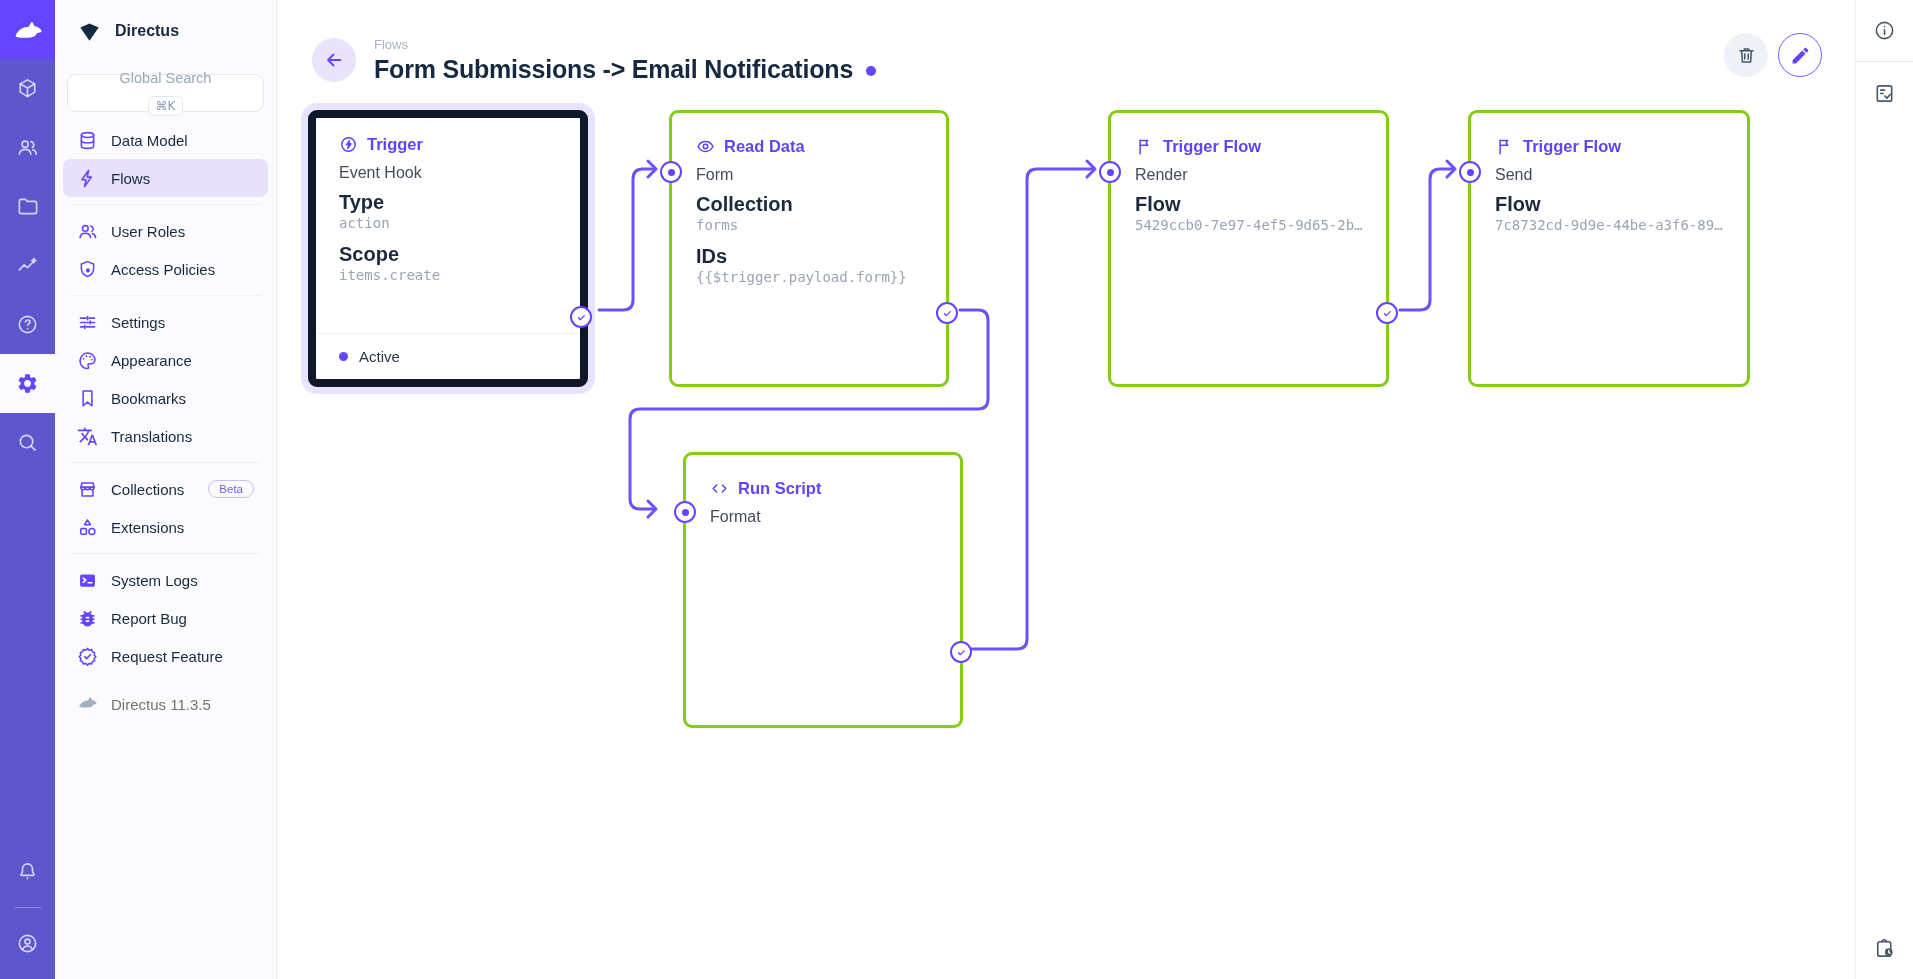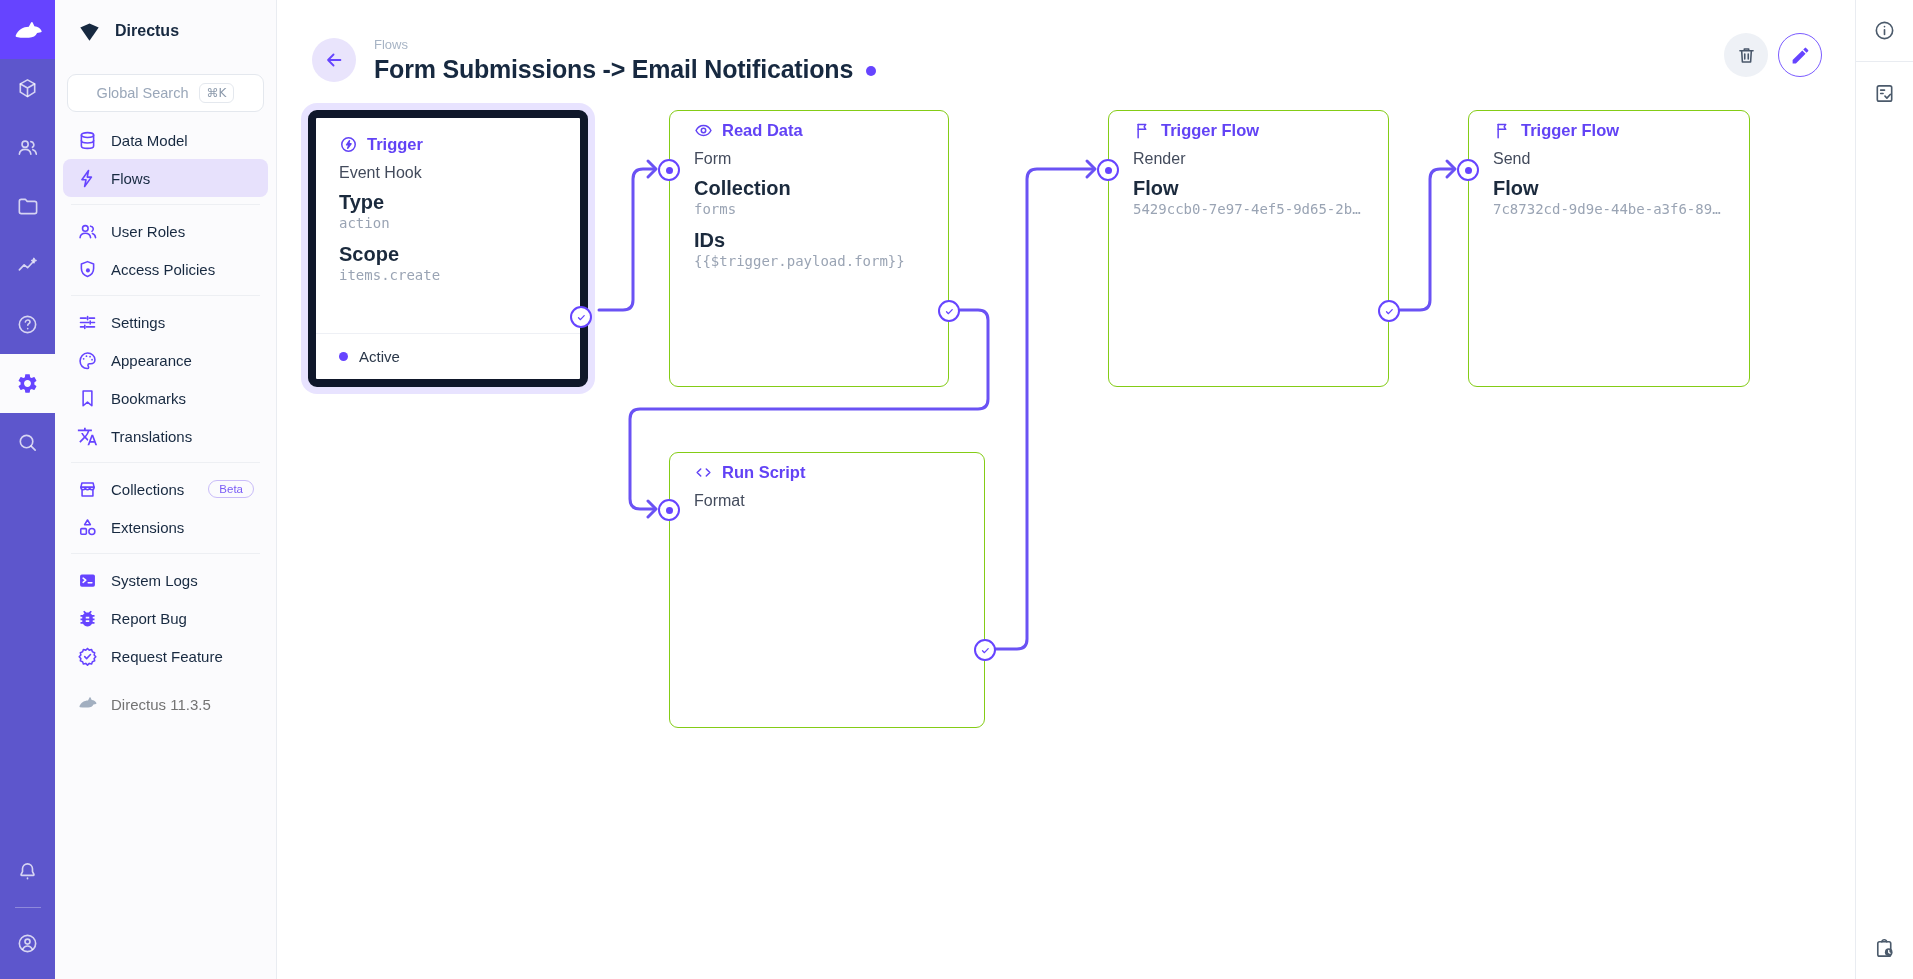--- a/index.html
+++ b/index.html
@@ -22,21 +22,21 @@
   .mb-bottom { display:flex; flex-direction:column; align-items:center; padding-bottom:6px; }
   .mb-divider { width:26px; border-top:1px solid rgba(255,255,255,.3); margin:6px 0; }
 
   
   .sidebar { position:absolute; left:55px; top:0; width:222px; height:979px;
     background:#fbfbfd; border-right:1px solid #e9ecf1; z-index:4; }
   .project { height:62px; display:flex; align-items:center; gap:13px; padding:16px 22px; }
   .project svg { width:25px; height:25px; }
   .project-name { font-size:16px; font-weight:700; color:#172940; }
   .searchbox { margin:12px 12px 0 12px; height:38px; border:1px solid #e4e8ee; border-radius:9px;
-    background:#fff; display:flex; align-items:center; justify-content:center; gap:10px; cursor:text; }
+    background:#fff; display:flex; align-items:center; justify-content:center; gap:10px; cursor:text;flex-direction:column; }
   .searchbox .ph { font-size:14.5px; color:#9aa7b9; }
   .searchbox kbd { font-family:"DejaVu Sans", sans-serif; font-size:12px; color:#8b99ab;
     border:1px solid #e4e8ee; border-radius:6px; padding:2px 7px; background:#fff; }
   .navlist { list-style:none; padding:9px 8px 0 8px; }
   .nav-item { height:38px; display:flex; align-items:center; gap:13px; padding:0 14px;
     border-radius:8px; cursor:pointer; color:#172940; }
   .nav-item .nic { width:21px; height:21px; color:#6644ff; display:flex; }
   .nav-item .nic svg { width:21px; height:21px; stroke:currentColor; fill:none; stroke-width:1.8;
     stroke-linecap:round; stroke-linejoin:round; }
   .nav-item .nic.fillic svg { fill:currentColor; stroke:none; }
@@ -73,22 +73,22 @@
   .roundbtn { width:44px; height:44px; border-radius:50%; display:flex; align-items:center; justify-content:center; cursor:pointer; }
   .roundbtn svg { width:21px; height:21px; }
   .trashbtn { background:#eef1f6; color:#49576a; }
   .trashbtn svg { stroke:currentColor; fill:none; stroke-width:1.8; stroke-linecap:round; stroke-linejoin:round; }
   .editbtn { background:#fff; border:1.5px solid #7b5cff; color:#6644ff; }
   .editbtn svg { fill:currentColor; }
 
   
   .wires { position:absolute; left:0; top:0; z-index:1; pointer-events:none; }
   .wires path, .wires polyline { stroke:#6a52f4; stroke-width:3; fill:none; stroke-linecap:round; stroke-linejoin:round; }
-  .card { position:absolute; z-index:2; background:#fff; border:1px solid #84cc16; border-radius:9px;
-    padding:10px 24px; cursor:pointer; }
+  .card { position:absolute; z-index:2; background:#fff; border:3px solid #84cc16; border-radius:9px;
+    padding:24px 24px; cursor:pointer; }
   .card.selected { border:8px solid #0f172a; box-shadow:0 0 0 7px rgba(102,68,255,.15); padding:17px 23px; }
   .card-head { display:flex; align-items:center; gap:9px; color:#6243f5; margin-bottom:8px; }
   .card-head .cic { display:flex; }
   .card-head .cic svg { width:19px; height:19px; stroke:currentColor; fill:none; stroke-width:1.9;
     stroke-linecap:round; stroke-linejoin:round; }
   .card-title { font-size:16.5px; font-weight:700; }
   .card-name { font-size:16px; color:#434b5c; margin-bottom:8px; height:22px; line-height:22px; }
   .fgroup { margin-bottom:10px; }
   .flabel { font-size:20px; font-weight:700; color:#1b2a3d; height:21px; line-height:21px; }
   .fvalue { font-family:"DejaVu Sans Mono", monospace; font-size:14px; color:#9aa4b4;
@@ -462,21 +462,21 @@
       <div class="card-name">Send</div>
       <div class="fgroup">
         <div class="flabel">Flow</div>
         <div class="fvalue">7c8732cd-9d9e-44be-a3f6-89…</div>
       </div>
       <div class="port port-in" style="top:48px">
           <span class="pdot"></span>
         </div>
     </section>
 
-    <section class="card" style="left:392px;top:452px;width:316px;height:276px">
+    <section class="card" style="left:406px;top:452px;width:280px;height:276px">
       <div class="card-head">
         <span class="cic">
             <svg viewBox="0 0 24 24">
               <path d="M8.5 7.5L4 12l4.5 4.5M15.5 7.5L20 12l-4.5 4.5"></path>
             </svg>
           </span>
         <span class="card-title">Run Script</span>
       </div>
       <div class="card-name">Format</div>
       <div class="port port-in" style="top:46px">

